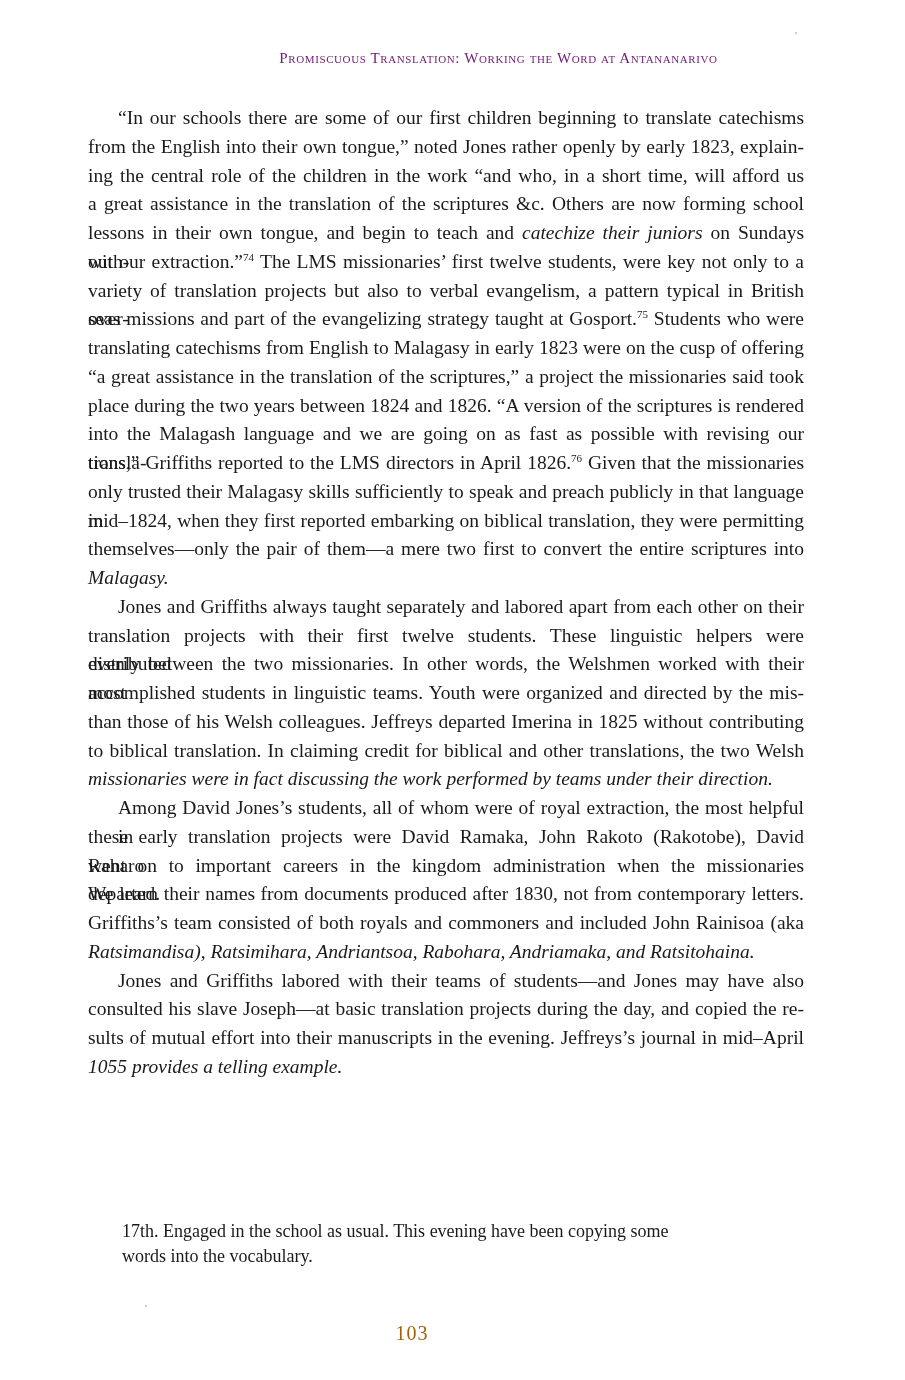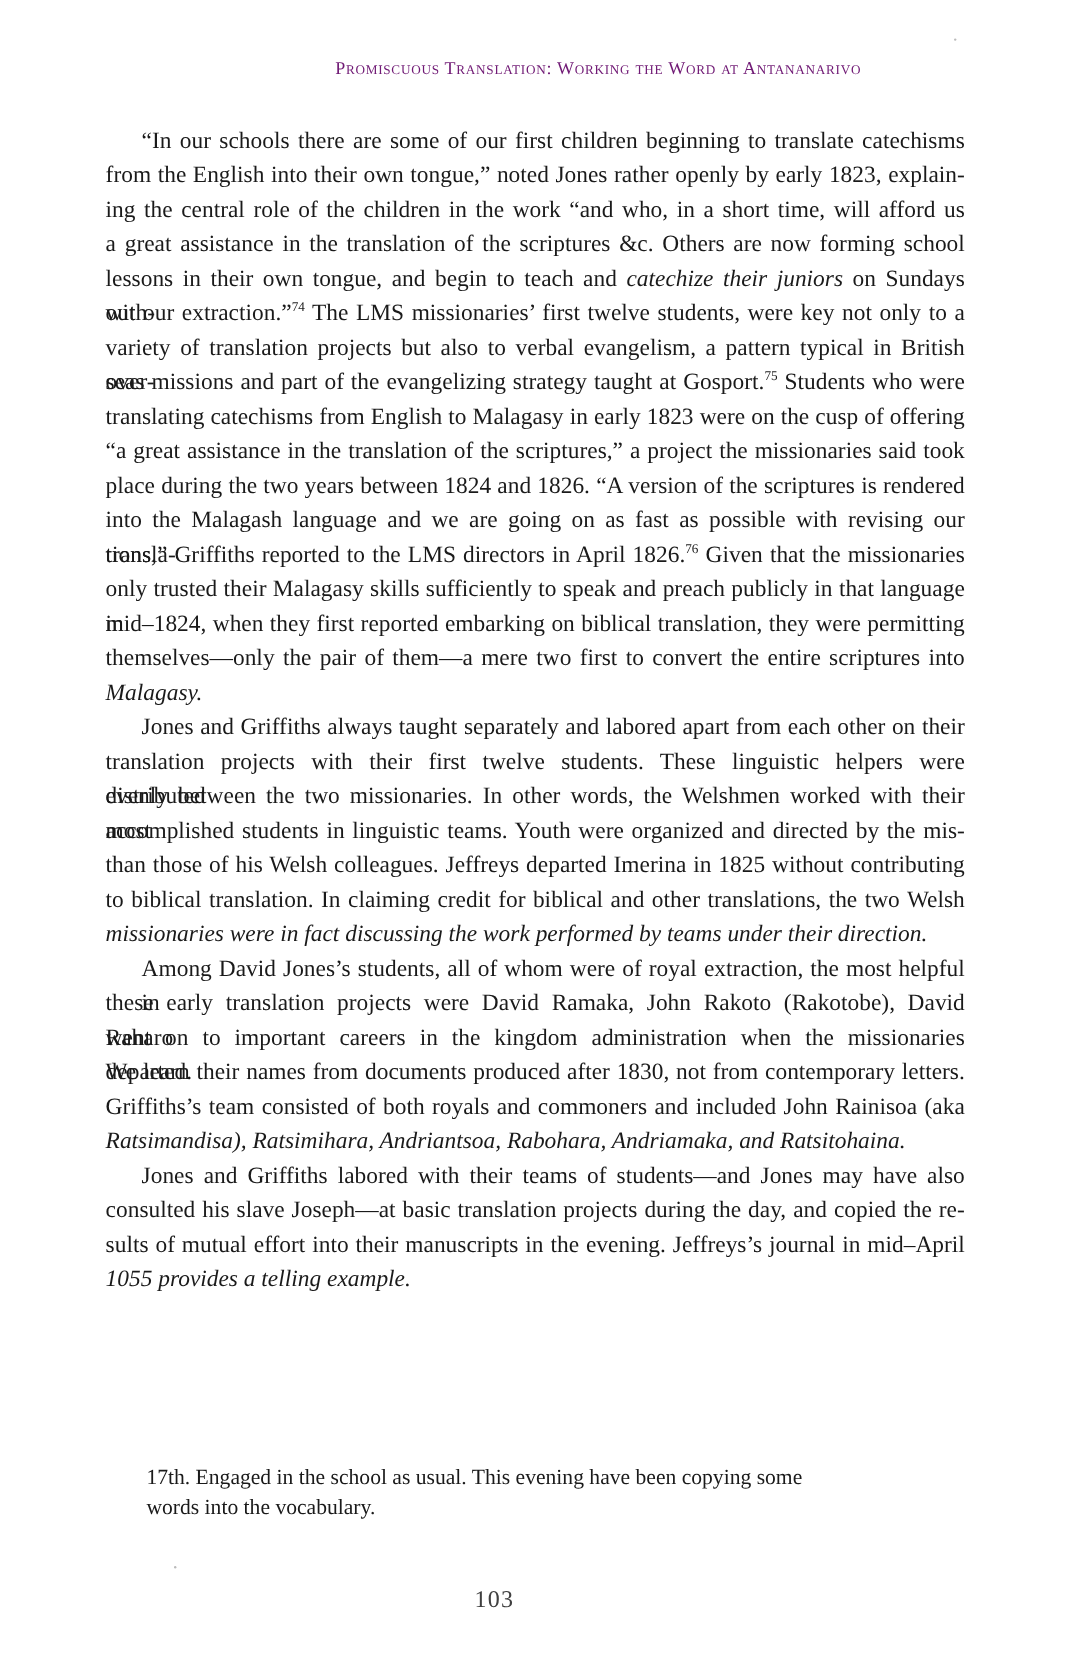--- a/index.html
+++ b/index.html
@@ -86,21 +86,21 @@
       white-space: nowrap;
     }
     .page-number {
       position: absolute;
       top: 1322px;
       left: 0;
       width: 824px;
       text-align: center;
       font-size: 20px;
       letter-spacing: 1px;
-      color: #404040;
+      color: #a16207;
     }
     .speck {
       position: absolute;
       width: 2px;
       height: 2px;
       background: #bbb;
       border-radius: 1px;
     }
   </style>
 </head>

